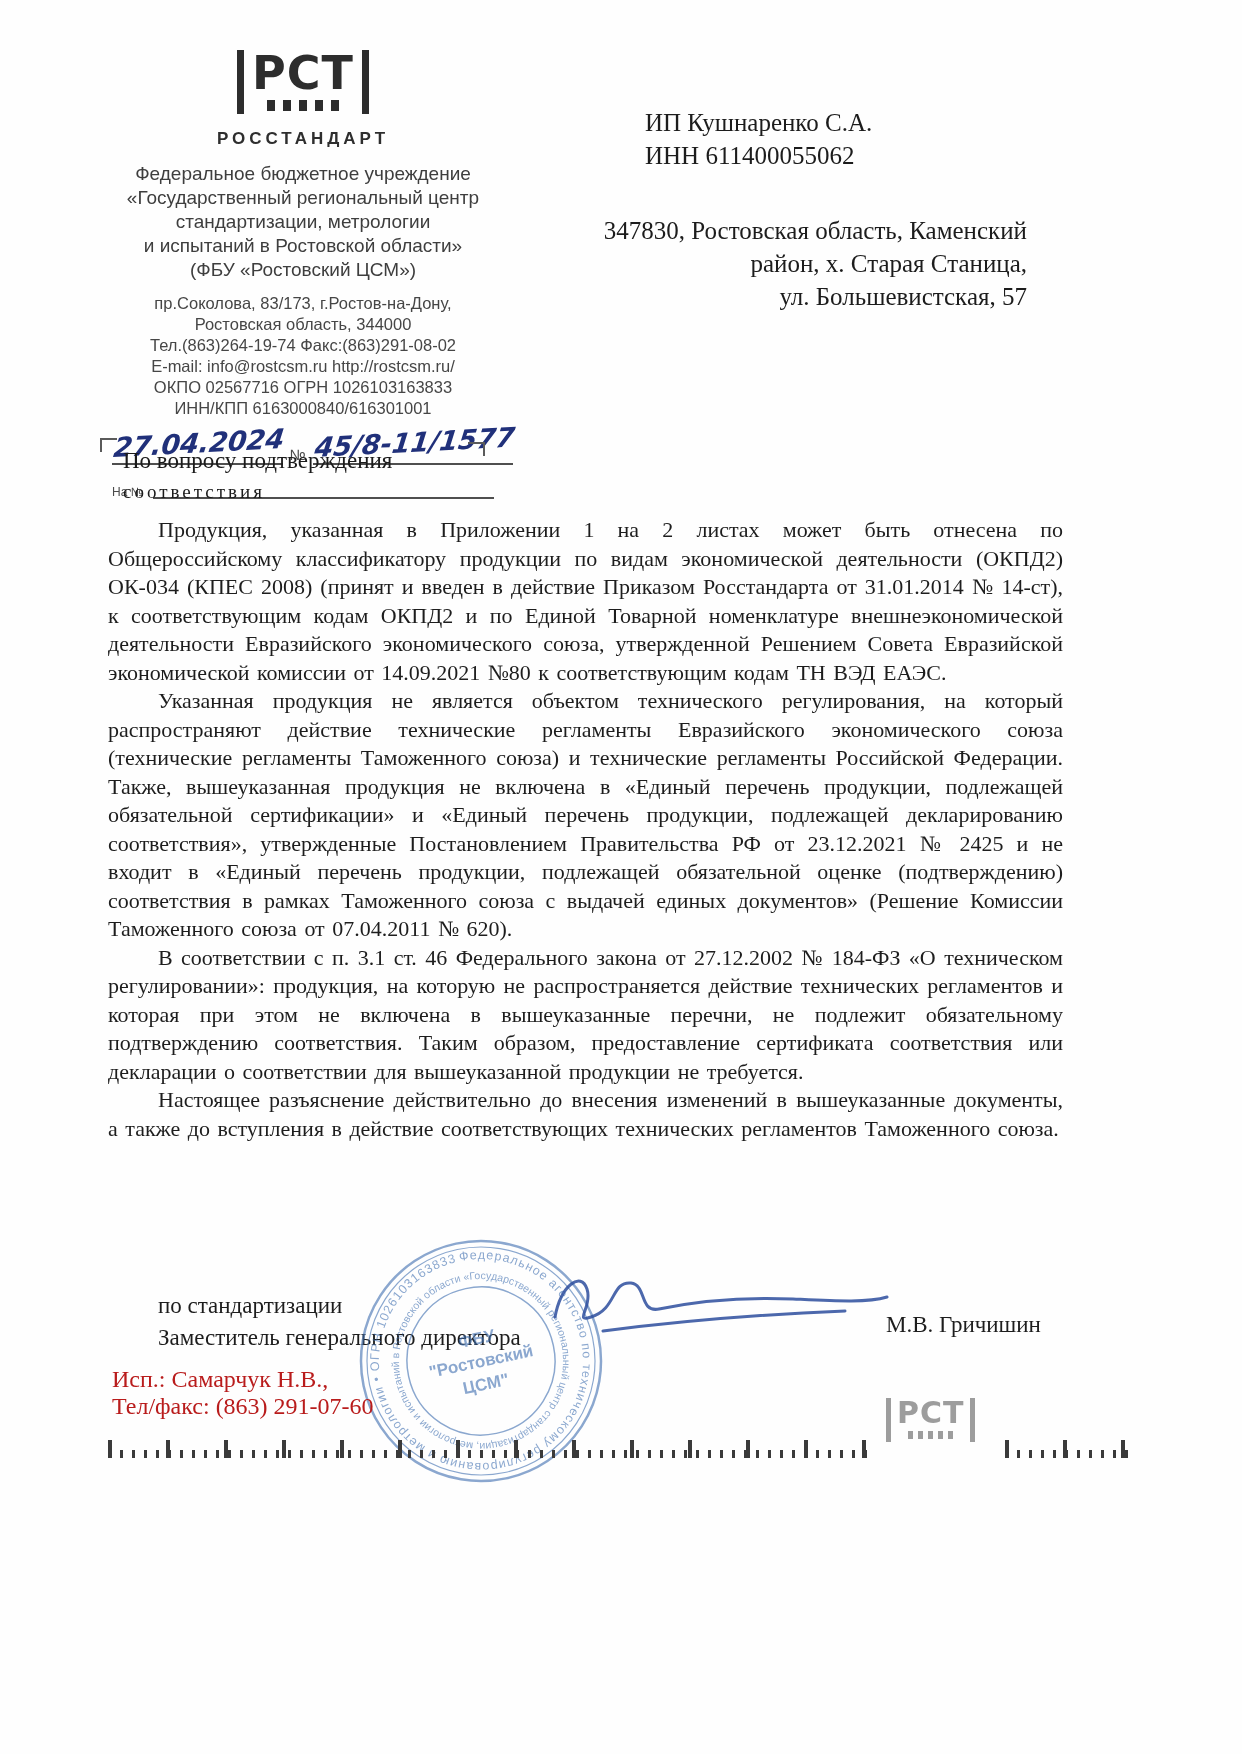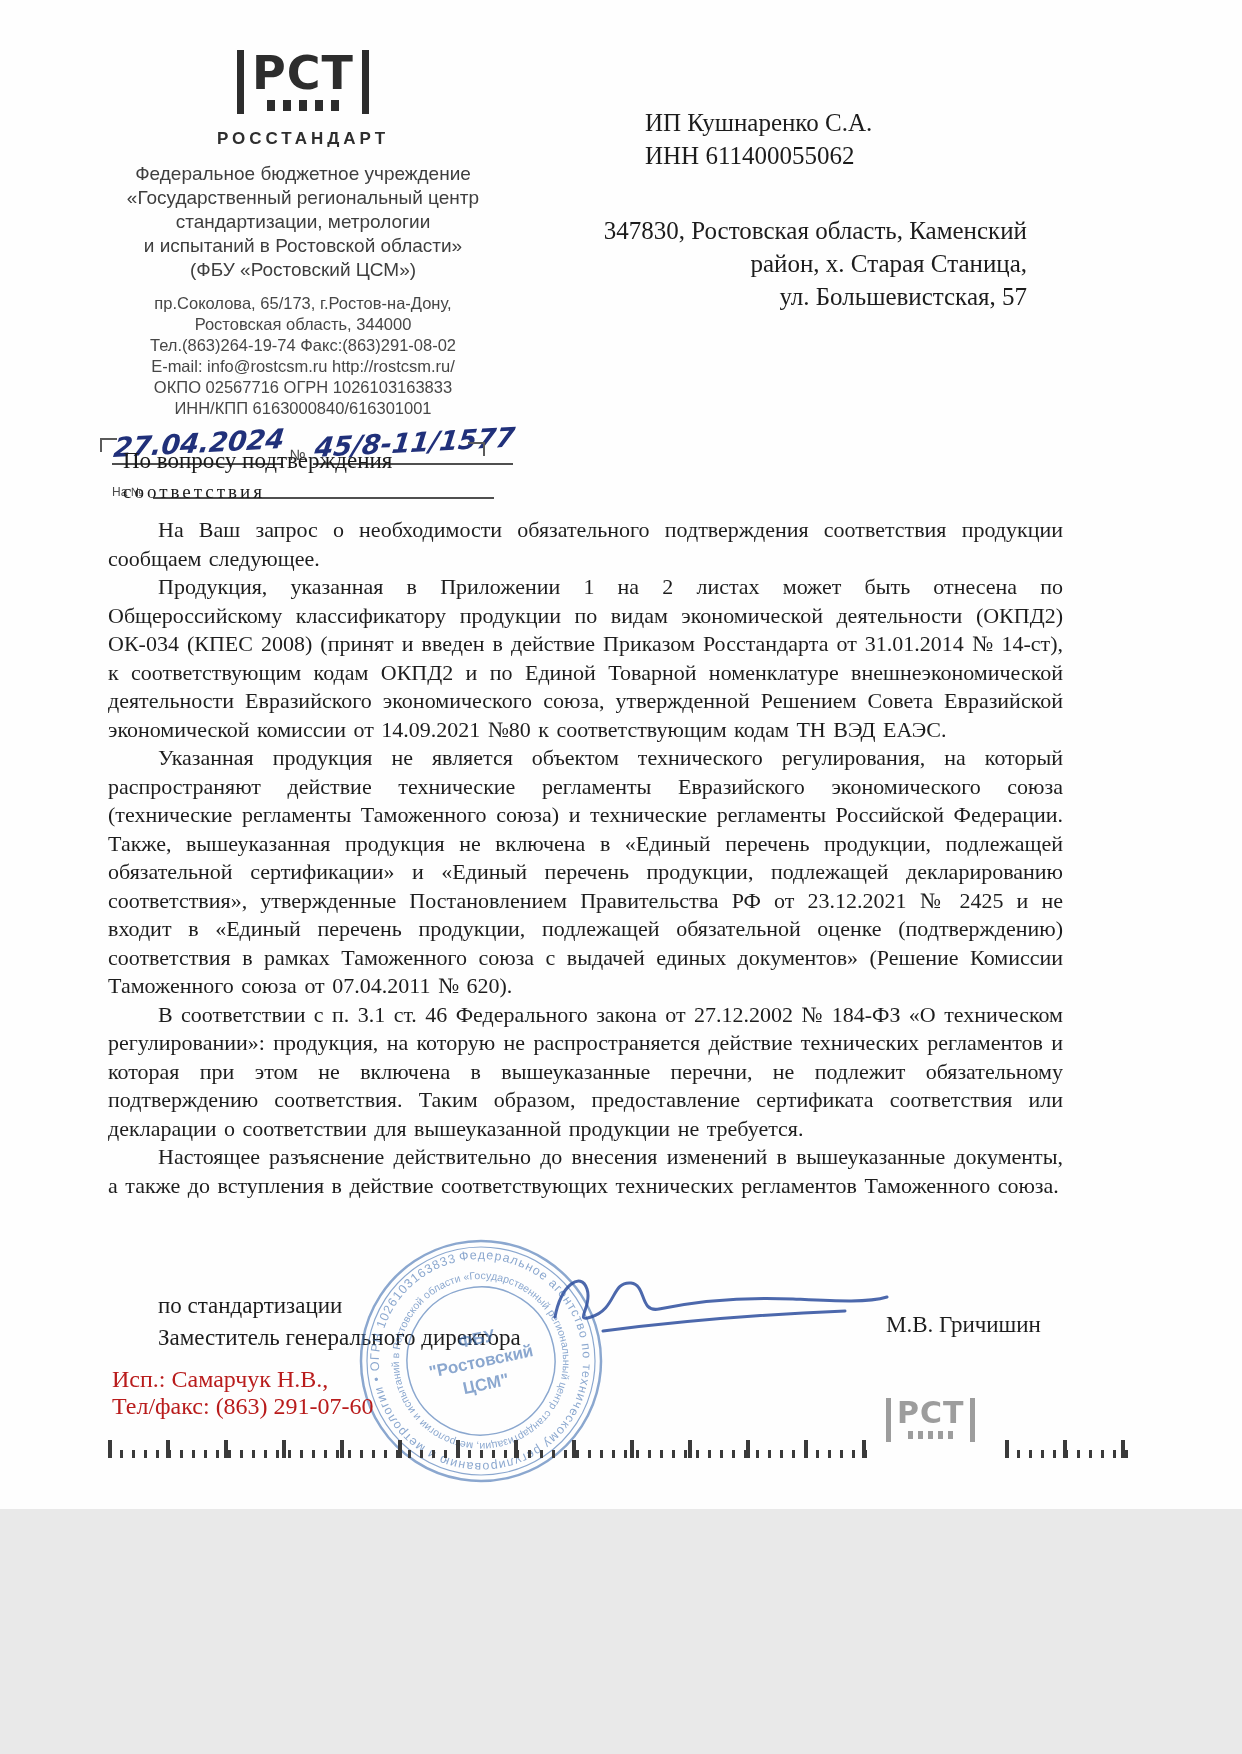--- a/index.html
+++ b/index.html
@@ -1,18 +1,18 @@
 <!DOCTYPE html>
 <html><head>
 <meta charset="utf-8">
 <style>
   * { margin:0; padding:0; box-sizing:border-box; }
   html, body { background:#e9e9e9; }
   .page {
-    position:relative; width:1242px; height:1509px; margin:0 auto;
+    position:relative; width:1242px; height:1754px; margin:0 auto;
     background:#fefefe; overflow:hidden;
     font-family:"Liberation Serif", serif; color:#1f1f1f;
   }
 
   
   .letterhead {
     position:absolute; left:112px; top:50px; width:382px;
     text-align:center; font-family:"Liberation Sans", sans-serif; color:#3c3c3c;
   }
   .logo { display:inline-flex; align-items:stretch; height:64px; }
@@ -123,21 +123,21 @@
 
     <div class="org-lines">
       <div>Федеральное бюджетное учреждение</div>
       <div>«Государственный региональный центр</div>
       <div>стандартизации, метрологии</div>
       <div>и испытаний в Ростовской области»</div>
       <div>(ФБУ «Ростовский ЦСМ»)</div>
     </div>
 
     <div class="contact-lines">
-      <div>пр.Соколова, 65/173, г.Ростов-на-Дону,</div>
+      <div>пр.Соколова, 83/173, г.Ростов-на-Дону,</div>
       <div>Ростовская область, 344000</div>
       <div>Тел.(863)264-19-74 Факс:(863)291-08-02</div>
       <div>E-mail: info@rostcsm.ru   http://rostcsm.ru/</div>
       <div>ОКПО 02567716  ОГРН 1026103163833</div>
       <div>ИНН/КПП 6163000840/616301001</div>
     </div>
 
     <div class="date-row">
       <span class="u-line date-line">
         <span class="hand">27.04.2024</span>
@@ -165,21 +165,20 @@
   </div>
 
   <span class="corner corner-left"></span>
   <span class="corner corner-right"></span>
   <div class="subject">
     <div class="subject-line1">По вопросу подтверждения</div>
     <div class="subject-line2">соответствия</div>
   </div>
 
   <div class="body-text">
-    <p>На Ваш запрос о необходимости обязательного подтверждения соответствия продукции сообщаем следующее.</p>
     <p>Продукция, указанная в Приложении 1 на 2 листах может быть отнесена по Общероссийскому классификатору продукции по видам экономической деятельности (ОКПД2) ОК-034 (КПЕС 2008) (принят и введен в действие Приказом Росстандарта от 31.01.2014 № 14-ст), к соответствующим кодам ОКПД2 и по Единой Товарной номенклатуре внешнеэкономической деятельности Евразийского экономического союза, утвержденной Решением Совета Евразийской экономической комиссии от 14.09.2021 №80 к соответствующим кодам ТН ВЭД ЕАЭС.</p>
     <p><span>Указанная продукция </span><b>не является</b><span> объектом технического регулирования, на который распространяют действие технические регламенты Евразийского экономического союза (технические регламенты Таможенного союза) и технические регламенты Российской Федерации. Также, вышеуказанная продукция не включена в «Единый перечень продукции, подлежащей обязательной сертификации» и «Единый перечень продукции, подлежащей декларированию соответствия», утвержденные Постановлением Правительства РФ от 23.12.2021 № 2425 и не входит в «Единый перечень продукции, подлежащей обязательной оценке (подтверждению) соответствия в рамках Таможенного союза с выдачей единых документов» (Решение Комиссии Таможенного союза от 07.04.2011 № 620).</span></p>
     <p><span>В соответствии с п. 3.1 ст. 46 Федерального закона от 27.12.2002 № 184-ФЗ «О техническом регулировании»: продукция, на которую не распространяется действие технических регламентов и которая при этом не включена в вышеуказанные перечни, </span><b>не подлежит обязательному подтверждению соответствия</b><span>. Таким образом, предоставление сертификата соответствия или декларации о соответствии для вышеуказанной продукции </span><b>не требуется</b><span>.</span></p>
     <p>Настоящее разъяснение действительно до внесения изменений в вышеуказанные документы, а также до вступления в действие соответствующих технических регламентов Таможенного союза.</p>
   </div>
 
   <div class="sig-title">
     <div>по стандартизации</div>
     <div>Заместитель генерального директора</div>
   </div>

